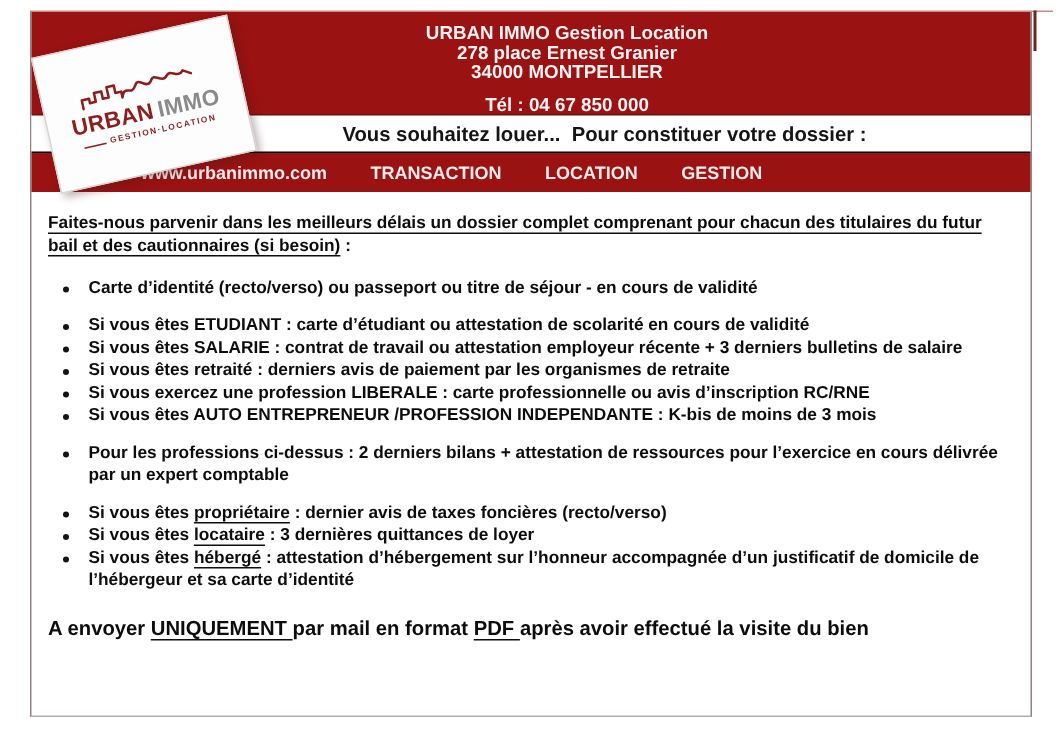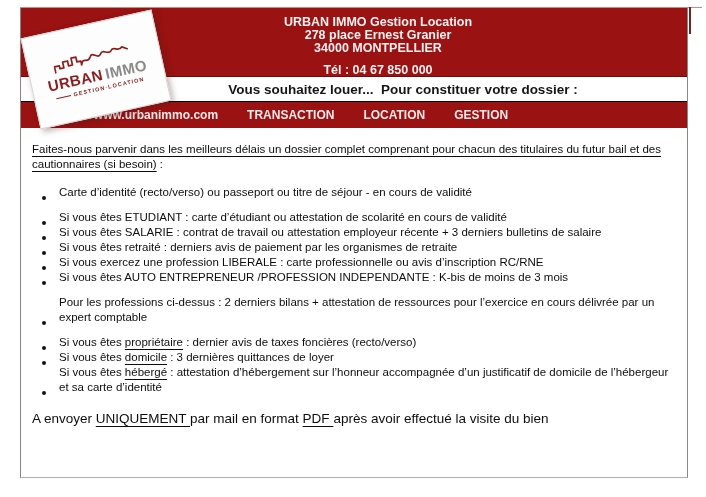--- a/index.html
+++ b/index.html
@@ -38,25 +38,25 @@
     transform:rotate(-12.5deg);
     display:flex;flex-direction:column;align-items:center;justify-content:center;
   }
   .brand{font-size:15px;font-weight:bold;letter-spacing:.3px;line-height:15px;margin-top:2px;}
   .brand .urban{color:#8e1d1d;}
   .brand .immo{color:#8a8a8a;margin-left:3px;}
   .logo-tagline{display:flex;align-items:center;gap:3px;margin-top:3px;}
   .logo-tagline .dash{width:15px;height:1px;background:#8e1d1d;}
   .logo-tagline .tg{font-size:5.5px;letter-spacing:1.1px;color:#8e1d1d;font-weight:bold;}
   
-  .page-body{padding:14px 13px 0 11px;color:#0d0d0d;font-weight:normal;font-size:11.5px;line-height:15px;}
+  .page-body{padding:14px 13px 0 11px;color:#0d0d0d;font-weight:bold;font-size:11.5px;line-height:15px;}
   .u{text-decoration:underline;text-decoration-thickness:1.3px;text-underline-offset:2.5px;}
   .intro{margin-bottom:13px;}
   .group{margin-bottom:10px;}
-  .bullet-item{display:flex;align-items:flex-end;}
+  .bullet-item{display:flex;align-items:flex-start;}
   .bullet{width:4px;height:4px;border-radius:50%;background:#141414;margin:6px 13px 0 10px;flex:0 0 auto;}
   .btext{flex:1;padding-right:2px;}
   .footer-note{margin-top:15px;font-size:13.5px;line-height:17px;}
 </style>
 </head>
 <body>
 
 <div class="top-line"></div>
 <div class="top-tick"></div>
 
@@ -131,21 +131,21 @@
             <span class="btext"><span>Pour les professions ci-dessus : 2 derniers bilans + attestation de ressources pour l’exercice en cours délivrée par un expert comptable</span></span>
           </div>
         </div>
         <div class="group">
           <div class="bullet-item">
             <span class="bullet"></span>
             <span class="btext"><span>Si vous êtes </span><span class="u">propriétaire</span><span> : dernier avis de taxes foncières (recto/verso)</span></span>
           </div>
           <div class="bullet-item">
             <span class="bullet"></span>
-            <span class="btext"><span>Si vous êtes </span><span class="u">domicile</span><span> : 3 dernières quittances de loyer</span></span>
+            <span class="btext"><span>Si vous êtes </span><span class="u">locataire</span><span> : 3 dernières quittances de loyer</span></span>
           </div>
           <div class="bullet-item">
             <span class="bullet"></span>
             <span class="btext"><span>Si vous êtes </span><span class="u">hébergé</span><span> : attestation d’hébergement sur l’honneur accompagnée d’un justificatif de domicile de l’hébergeur et sa carte d’identité</span></span>
           </div>
         </div>
       </div>
     <div class="footer-note"><span>A envoyer </span><span class="u">UNIQUEMENT </span><span>par mail en format </span><span class="u">PDF </span><span>après avoir effectué la visite du bien</span></div>
   </div>
 

